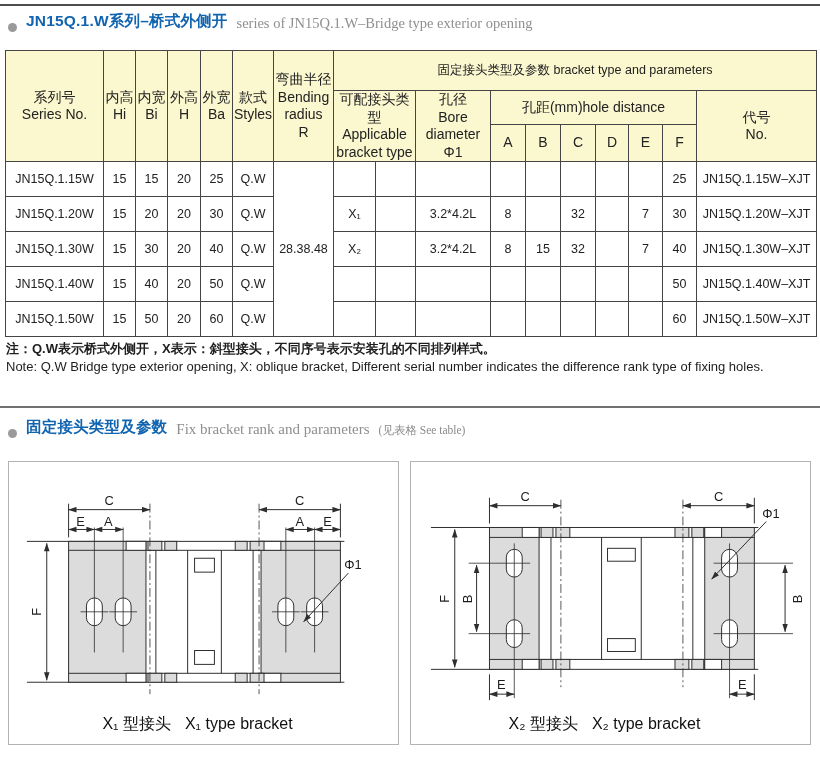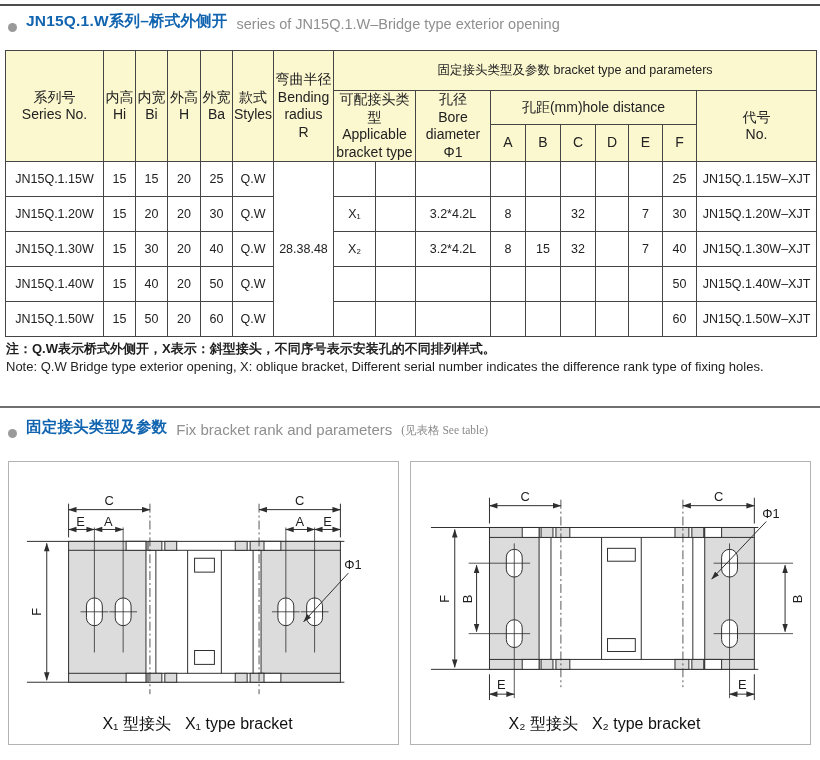--- a/index.html
+++ b/index.html
@@ -2,21 +2,21 @@
 <html><head>
 <meta charset="utf-8">
 <style>
   * { box-sizing: border-box; }
   html,body { margin:0; padding:0; background:#fff; }
   body { width:820px; height:760px; position:relative; font-family:"Liberation Sans","DejaVu Sans",sans-serif; color:#222; overflow:hidden; }
   .top-rule { position:absolute; left:0; top:4px; width:820px; height:2px; background:#4d4d4d; }
   .sec-head { position:absolute; left:8px; display:flex; align-items:flex-end; gap:9px; }
   .bullet { width:9px; height:9px; border-radius:50%; background:#9a9a9a; flex:0 0 auto; }
   .sec-zh { font-size:15.5px; font-weight:bold; color:#1164b0; letter-spacing:.2px; }
-  .sec-en { font-size:14.5px; color:#8f8f8f; }
+  .sec-en { font-size:14.5px; color:#8f8f8f;font-family:Liberation Serif, serif; }
   .sec-hint { font-size:11.5px; color:#8a8a8a;font-family:Liberation Serif, serif; }
   #head1 { top:11px; }
   #head2 { top:417px; }
   .mid-rule { position:absolute; left:0; top:406px; width:820px; height:2px; background:#707070; }
 
   table.spec { position:absolute; left:5px; top:50px; width:811px; border-collapse:collapse; table-layout:fixed; }
   table.spec th, table.spec td { border:1px solid #454545; text-align:center; vertical-align:middle; padding:0; overflow:hidden; }
   table.spec th { background:#fbf7cf; font-weight:normal; font-size:14px; line-height:1.25; white-space:pre-line; }
   table.spec th.group { font-size:12.5px; height:40px; }
   table.spec td { font-size:12.5px; background:#fff; height:35px; }

